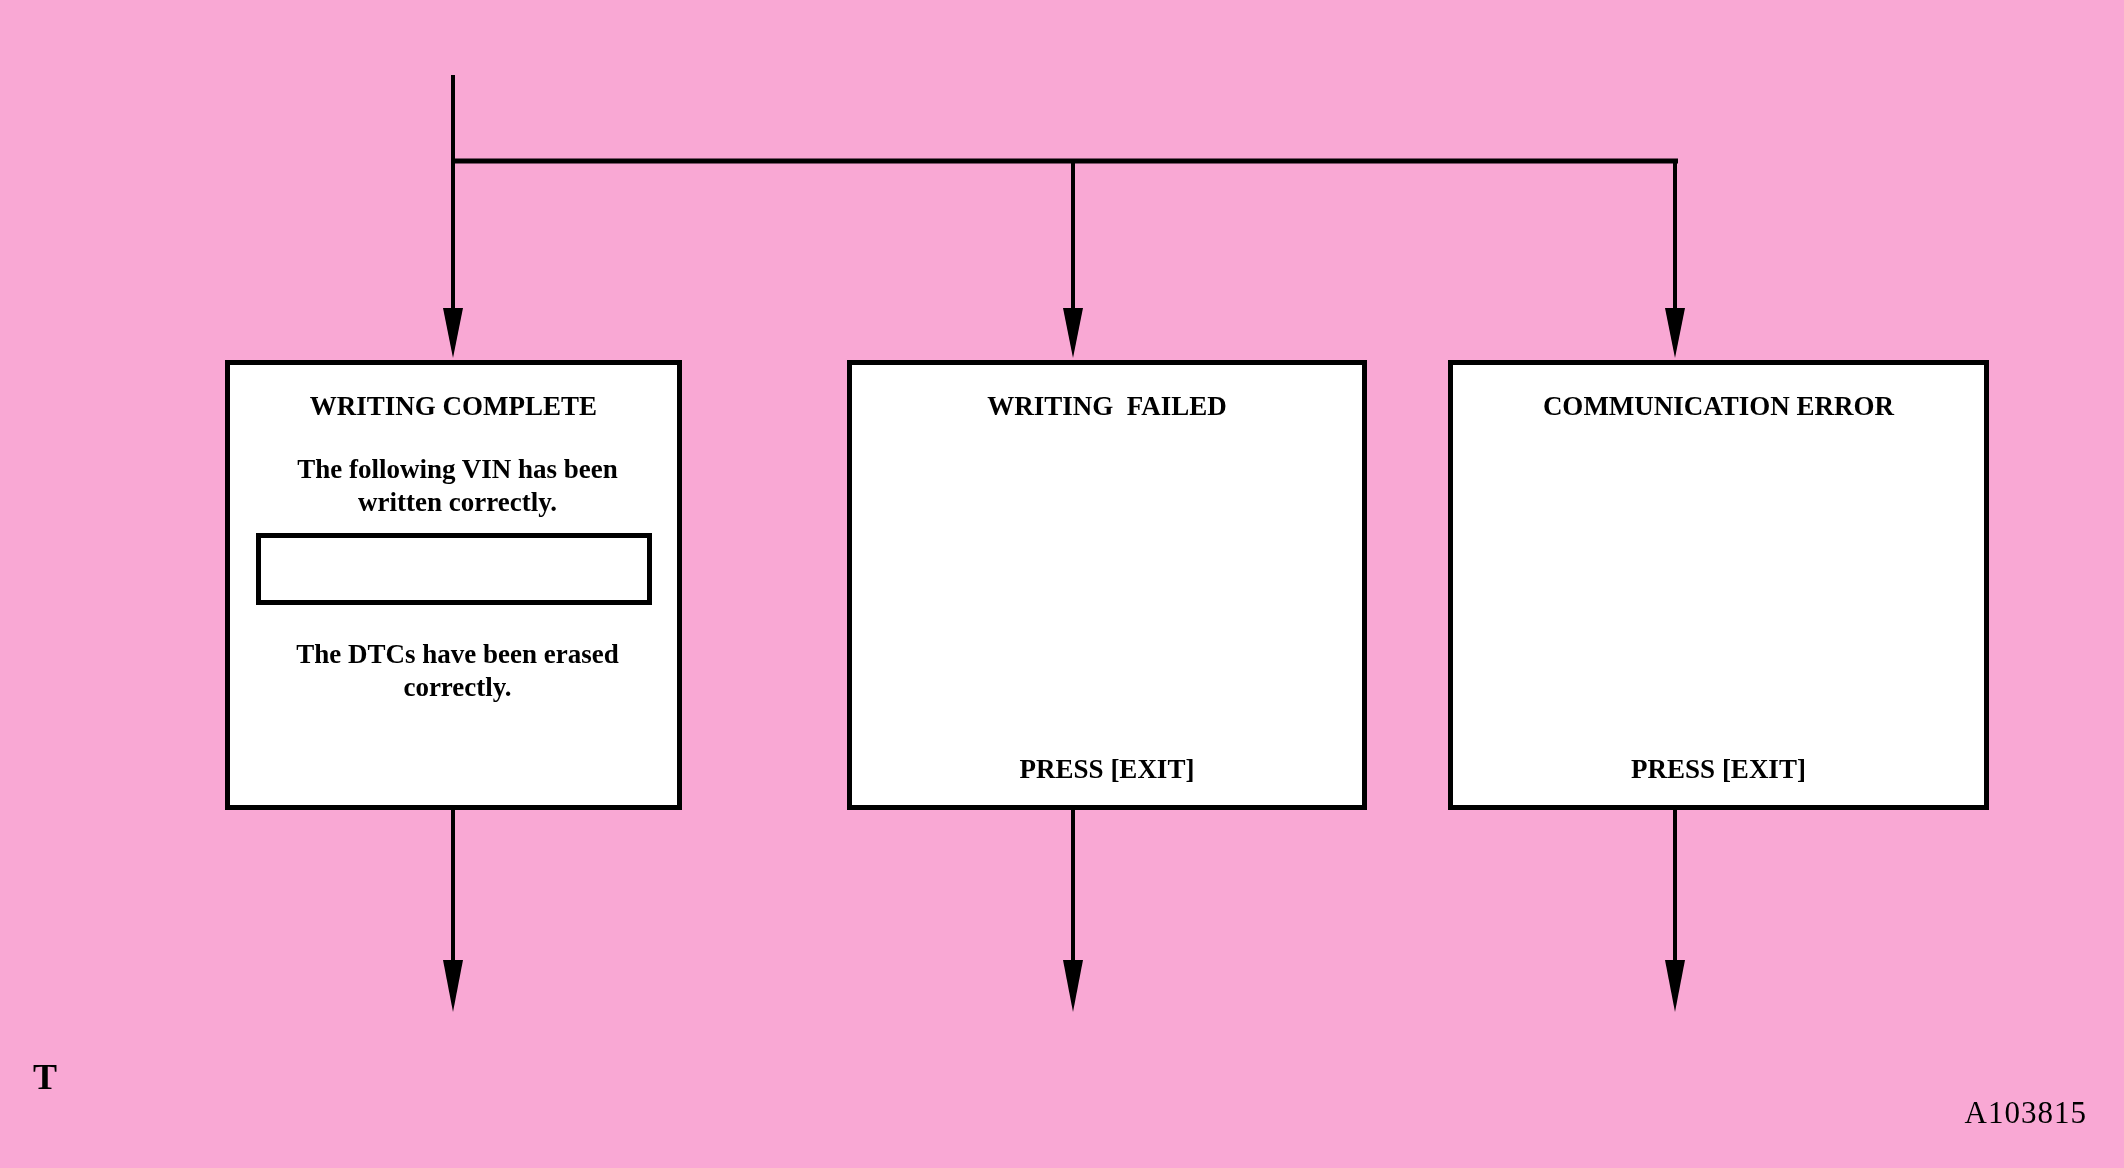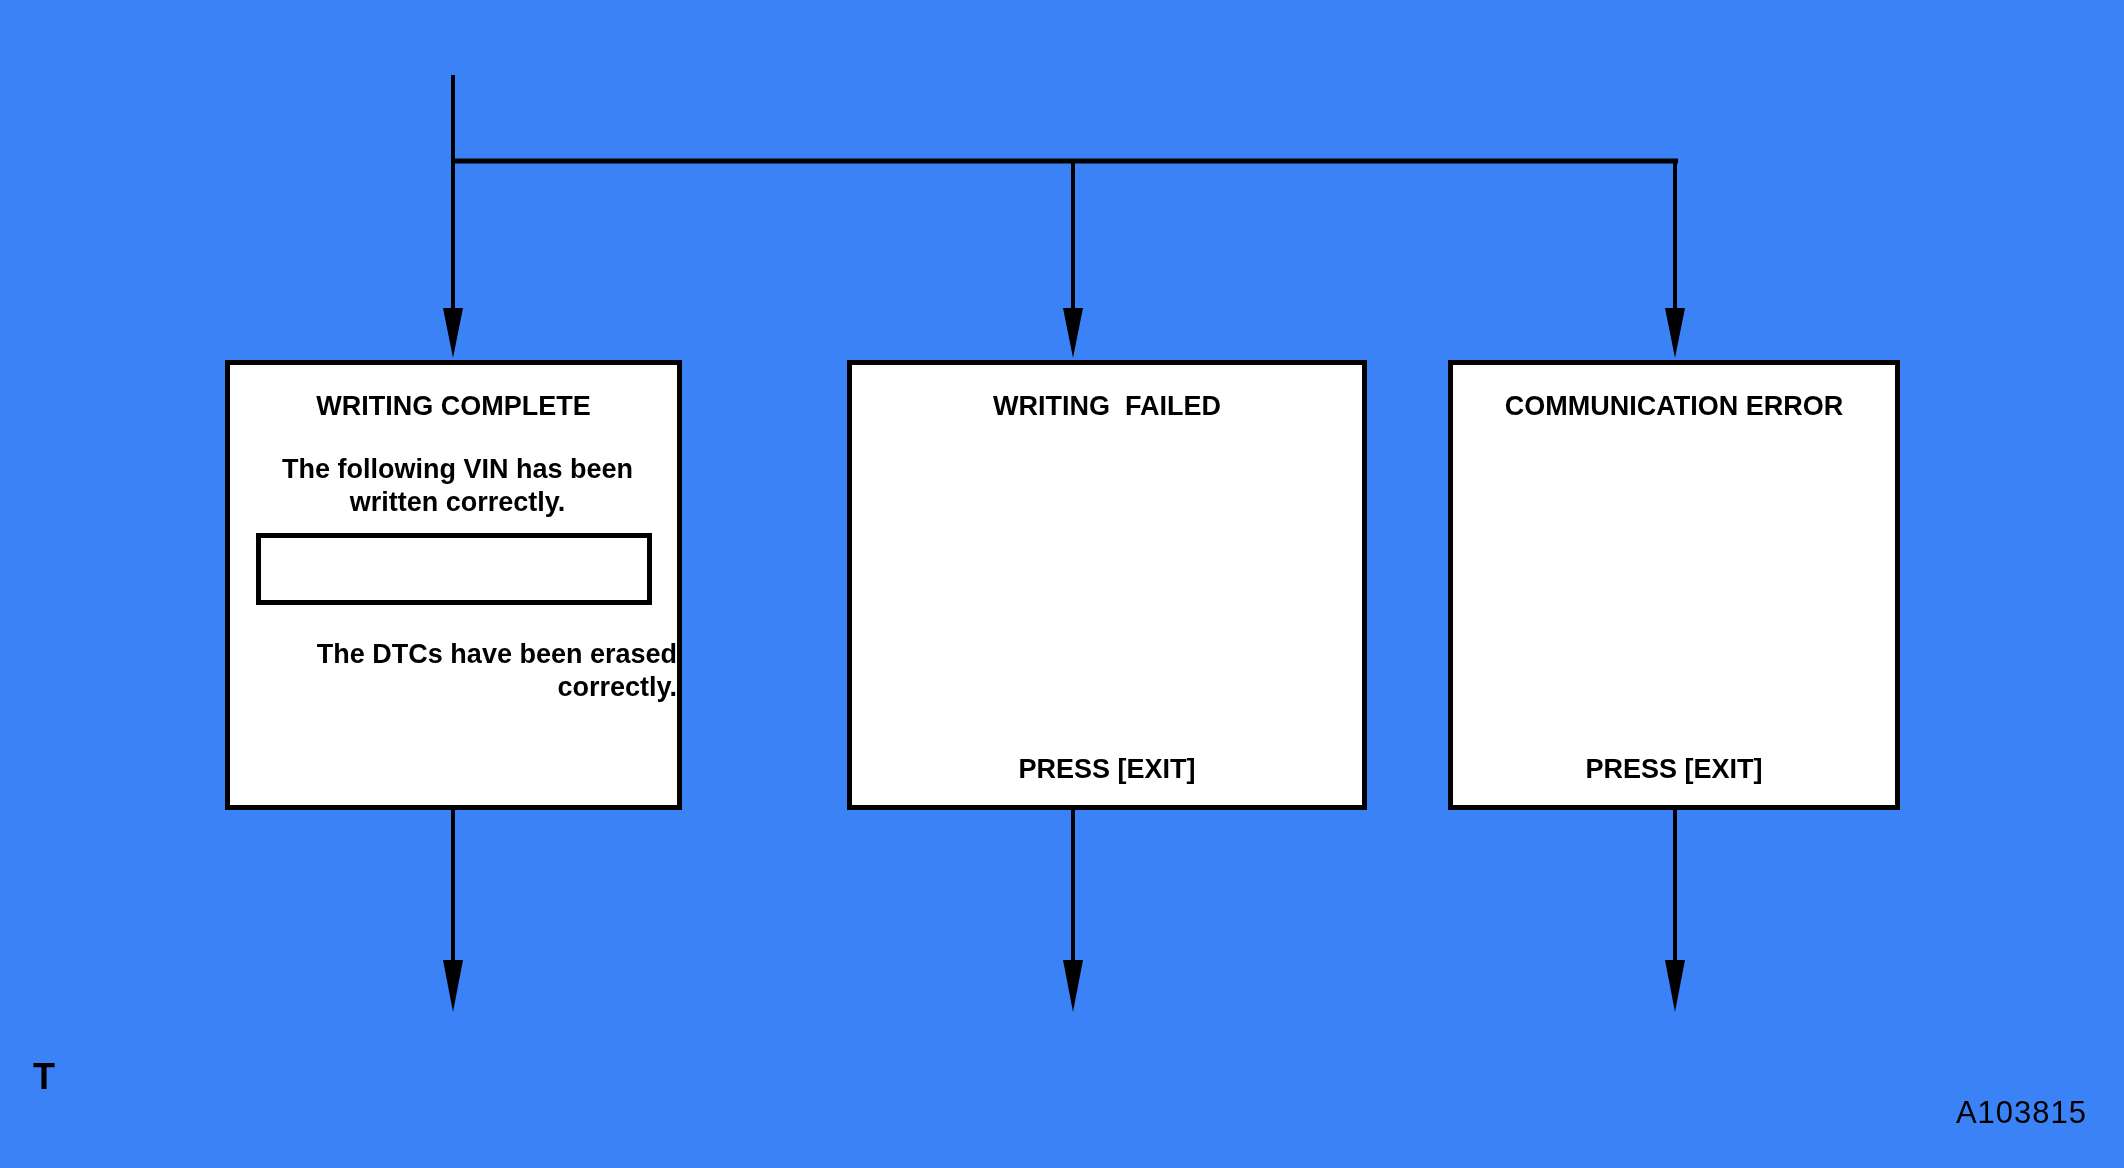--- a/index.html
+++ b/index.html
@@ -4,42 +4,42 @@
 <style>
   html, body {
     margin: 0;
     padding: 0;
     background: #ffffff;
   }
   .canvas {
     position: relative;
     width: 2124px;
     height: 1168px;
-    background: #3b82f6;
+    background: #f9a8d4;
     color: #000000;
-    font-family: Liberation Sans, sans-serif;
+    font-family: Liberation Serif, serif;
     overflow: hidden;
   }
   .connectors {
     position: absolute;
     left: 0;
     top: 0;
     pointer-events: none;
   }
   .screen-box {
     position: absolute;
     top: 360px;
     height: 450px;
     border: 5px solid #000000;
     background: #ffffff;
     box-sizing: border-box;
   }
   .box-writing-complete   { left: 225px;  width: 457px; }
   .box-writing-failed     { left: 847px;  width: 520px; }
-  .box-communication-error{ left: 1448px; width: 452px; }
+  .box-communication-error{ left: 1448px; width: 541px; }
   .box-title {
     position: absolute;
     top: 26px;
     left: 0;
     right: 0;
     text-align: center;
     font-weight: bold;
     font-size: 27px;
     line-height: 30px;
     white-space: pre-wrap;
@@ -48,21 +48,21 @@
     position: absolute;
     left: 8px;
     right: 0;
     text-align: center;
     font-weight: bold;
     font-size: 27px;
     line-height: 33px;
     white-space: pre-wrap;
   }
   .msg-vin   { top: 88px; }
-  .msg-dtc   { top: 273px; text-align: right; }
+  .msg-dtc   { top: 273px; }
   .msg-mid-2 { top: 170px; }
   .msg-mid-1 { top: 170px; }
   .box-action {
     position: absolute;
     left: 0;
     right: 0;
     bottom: 20px;
     text-align: center;
     font-weight: bold;
     font-size: 27px;

